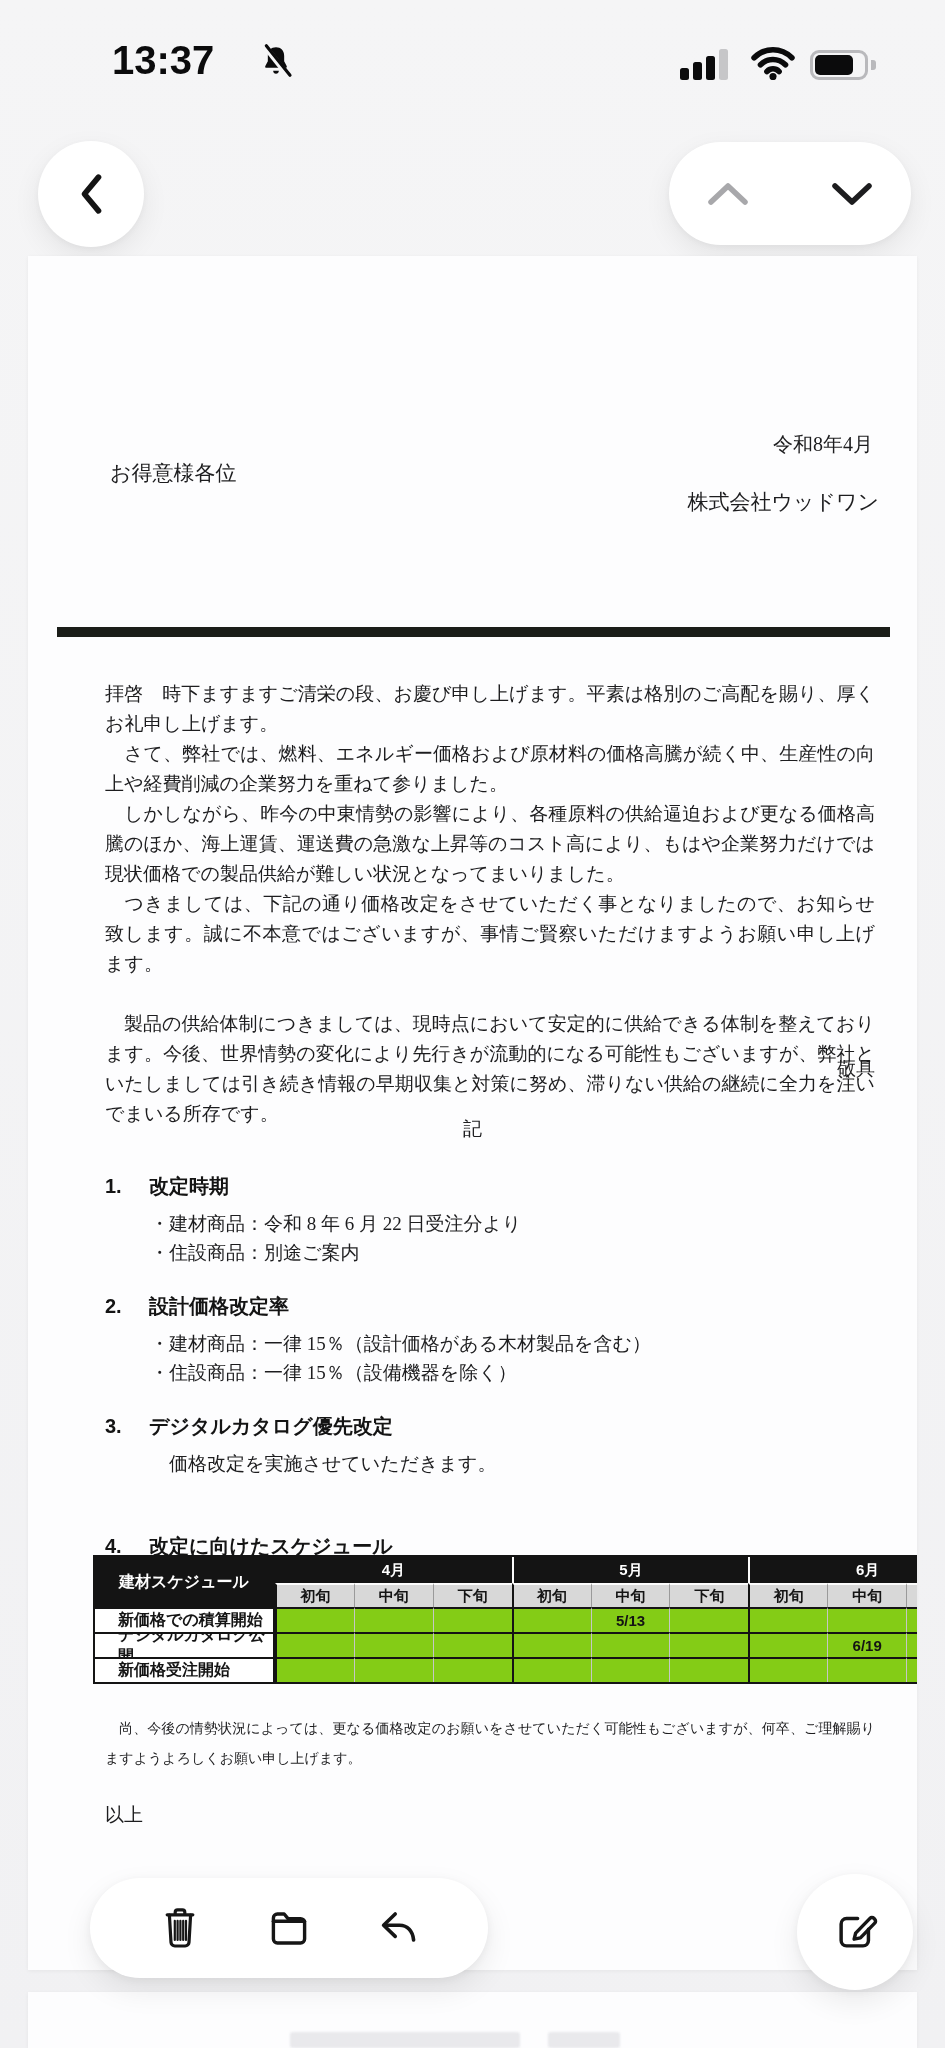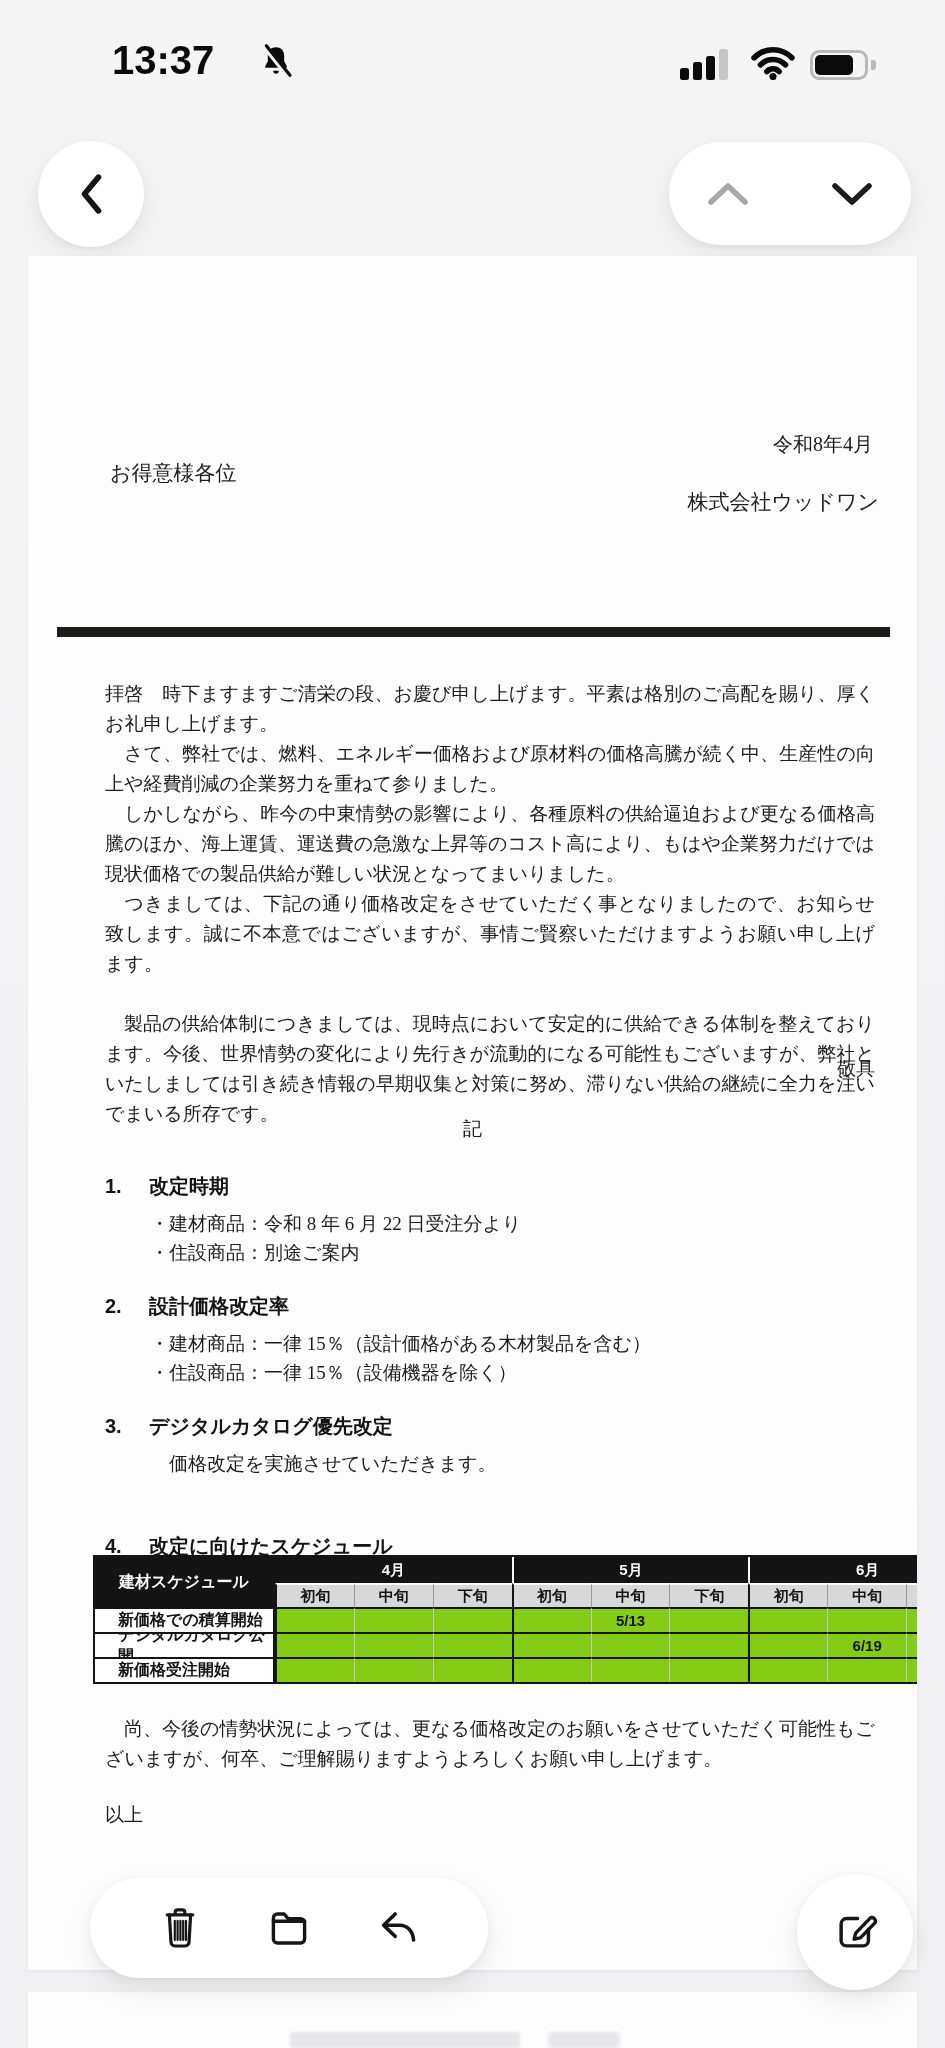--- a/index.html
+++ b/index.html
@@ -57,21 +57,21 @@
            border:2px solid #141414; background:#84cc16; }
   .sc { display:flex; align-items:center; justify-content:center; font-size:15px; font-weight:700; color:#141414; overflow:hidden; }
   .corner { grid-row:1 / 3; background:#141414; color:#fff; font-size:16px; border-right:2px solid #141414; }
   .month { grid-column:span 3; background:#141414; color:#fff; border-left:2px solid #fcfcfc; }
   .pcell { background:#d8d8d8; border-left:1px solid #9a9a9a; border-top:2px solid #fcfcfc; }
   .pcell.gstart { border-left:2px solid #141414; }
   .rlabel { justify-content:flex-start; padding-left:23px; font-size:16px; border-top:2px solid #141414; border-right:2px solid #141414; background:#fff; }
   .dcell { border-left:1px solid #c6c6c6; border-top:2px solid #141414; font-size:15px; }
   .dcell.gstart { border-left:2px solid #141414; }
 
-  .closing { position:absolute; top:1458px; left:77px; width:770px; font-size:19px; line-height:30px; text-align:justify; }
+  .closing { position:absolute; top:1458px; left:77px; width:770px; font-size:14px; line-height:30px; text-align:justify; }
   .ijo { position:absolute; top:1546px; left:77px; width:770px; text-align:left; font-size:19px; }
 
   
   .toolbar { position:absolute; left:90px; top:1878px; width:398px; height:100px; border-radius:50px; background:#fff;
              box-shadow:0 12px 30px rgba(0,0,0,.08), 0 2px 8px rgba(0,0,0,.05);
              display:flex; align-items:center; justify-content:space-around; padding:0 36px; }
   .tool-btn { width:52px; height:52px; display:flex; align-items:center; justify-content:center; background:none; border:none; cursor:pointer; }
   .fab { position:absolute; left:797px; top:1874px; width:116px; height:116px; border-radius:58px; background:#fff;
          box-shadow:0 12px 30px rgba(0,0,0,.08), 0 2px 8px rgba(0,0,0,.05);
          display:flex; align-items:center; justify-content:center; border:none; cursor:pointer; }

